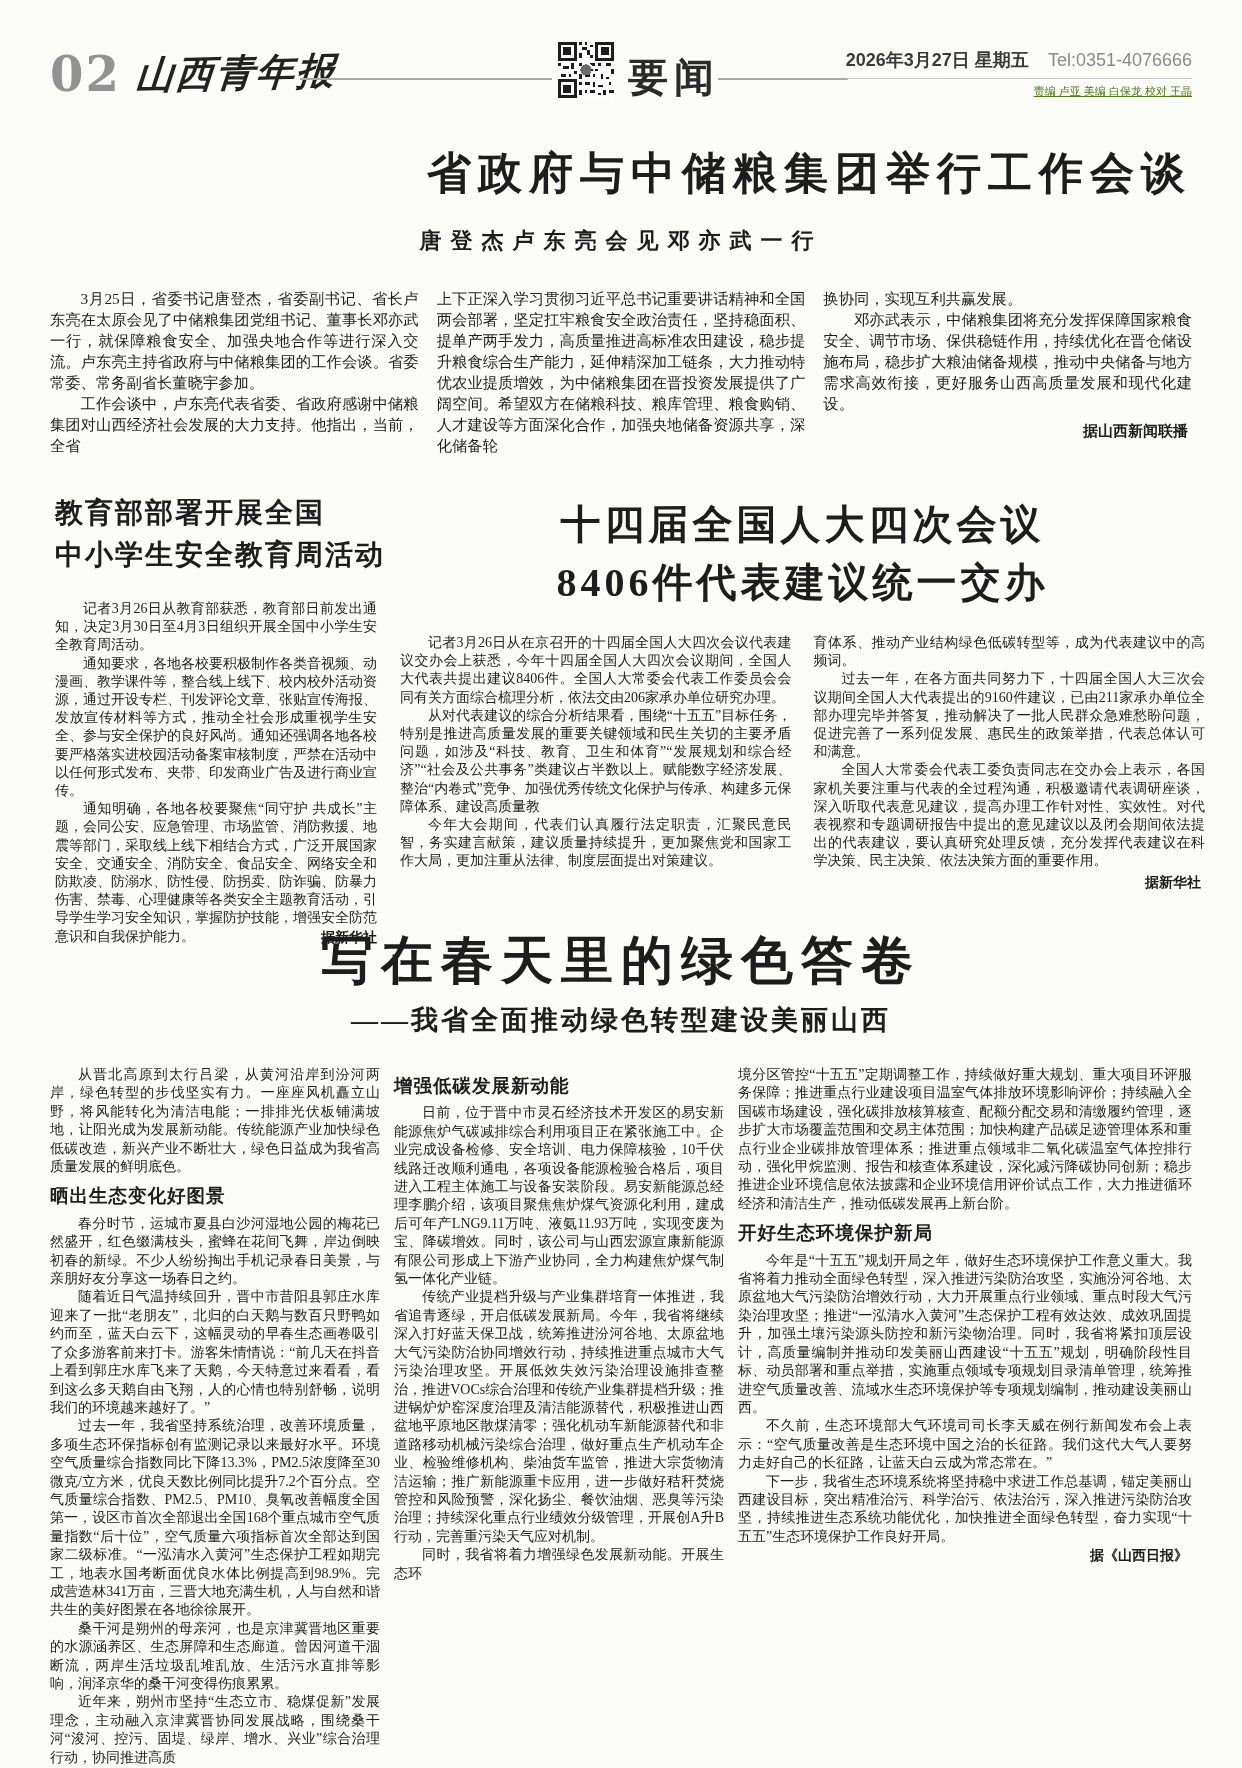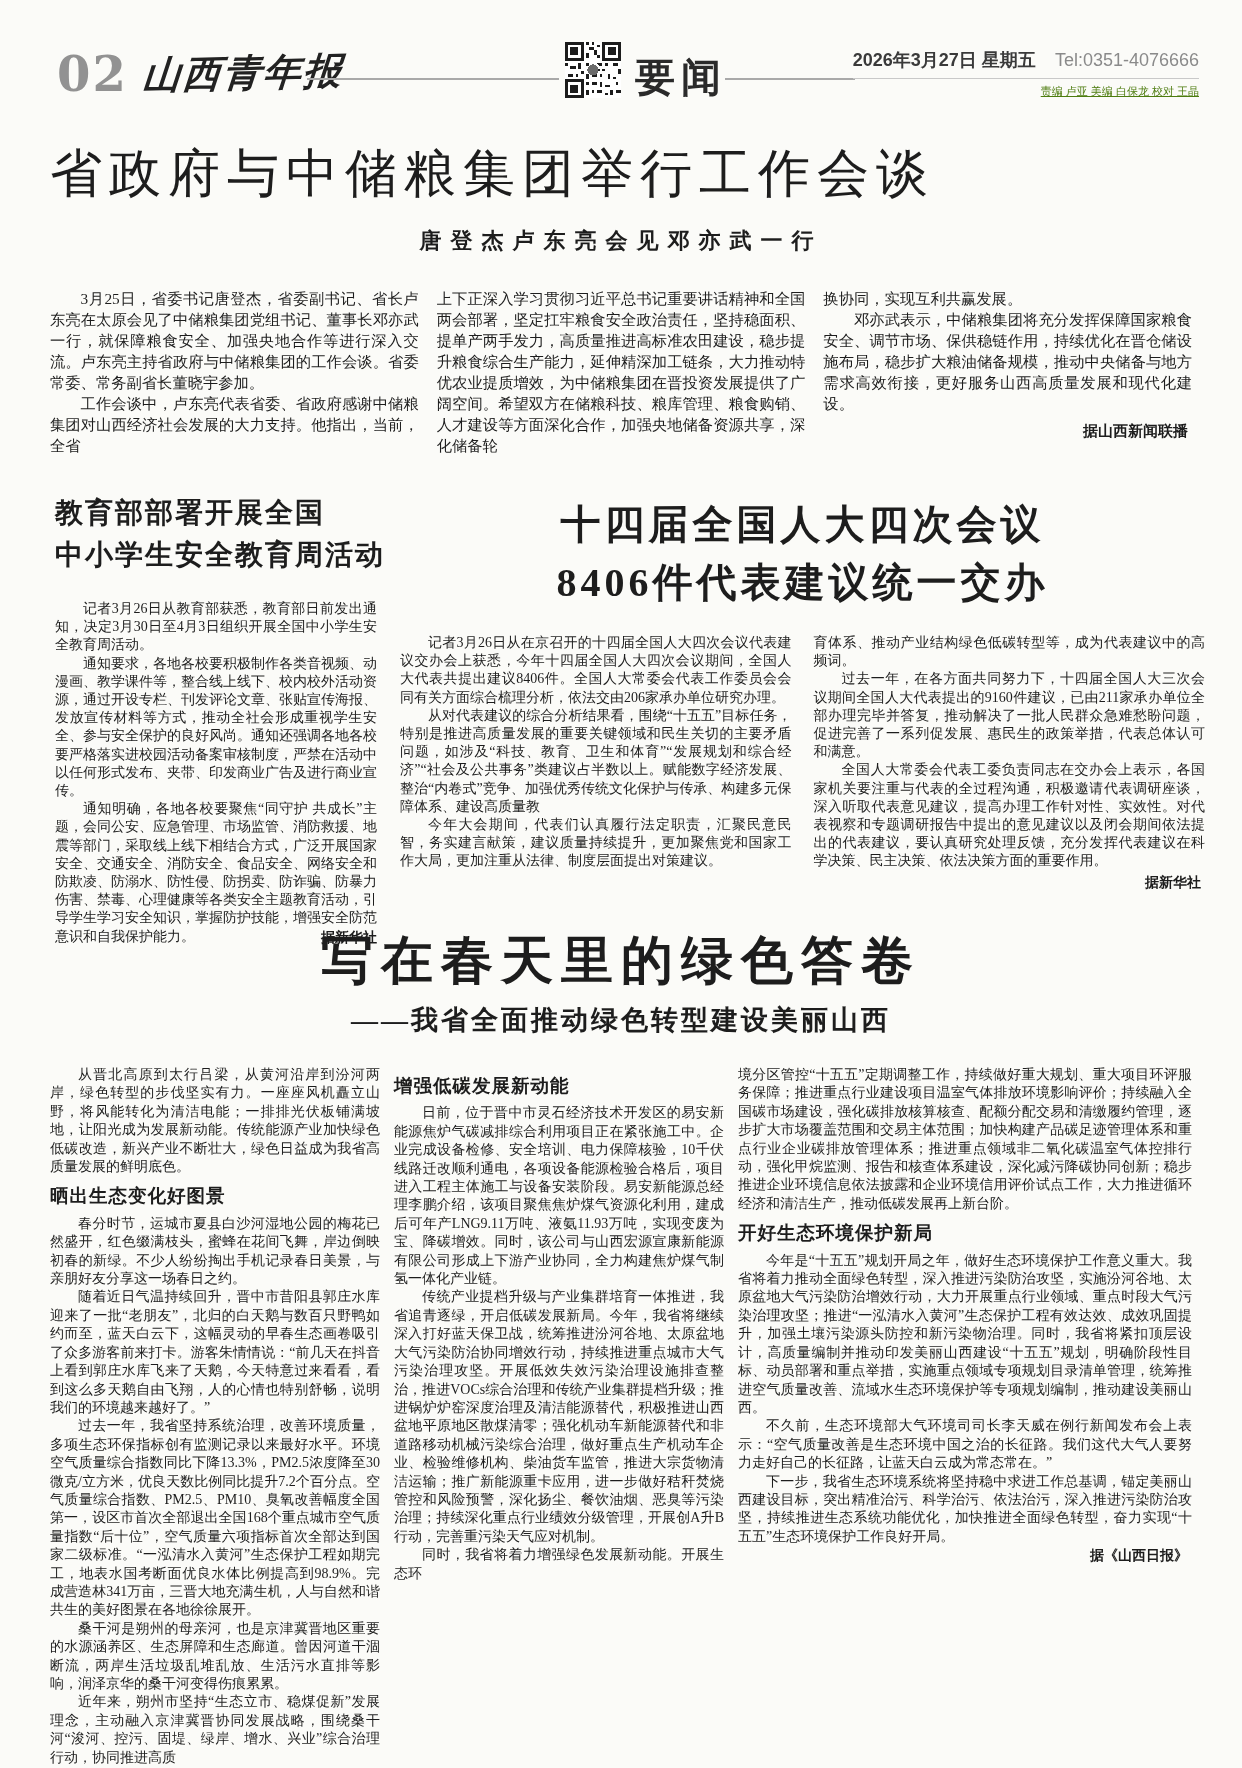--- a/index.html
+++ b/index.html
@@ -2,21 +2,21 @@
 <html><head>
 <meta charset="utf-8">
 <style>
   html,body { margin:0; padding:0; background:#d9d9d9; }
   .page {
     position:relative; width:1242px; height:1768px; margin:0 auto;
     background:#fbfbf8; color:#1d1d1d; overflow:hidden;
     font-family:"Liberation Serif","DejaVu Serif",serif;
   }
   
-  .header { position:absolute; top:34px; left:57px; width:1142px; height:78px; }
+  .header { position:absolute; top:34px; left:50px; width:1142px; height:78px; }
   .pagenum {
     position:absolute; left:0; top:12px; font-size:48px; font-weight:bold;
     color:#929292; font-family:"DejaVu Serif",serif; letter-spacing:2px;
   }
   .masthead {
     position:absolute; left:86px; top:14px; font-size:38px; font-weight:bold;
     font-style:italic; letter-spacing:2px; color:#222;
     transform:skewX(-6deg) rotate(-1.5deg); white-space:nowrap;
   }
   .rule { position:absolute; top:44px; height:2px; background:#a9a9a9; }
@@ -37,28 +37,28 @@
   p.para { margin:0; text-indent:2em; text-align:justify; }
   p.cont { text-indent:0; }
   .source {
     text-align:right; font-weight:bold; font-family:"Liberation Sans",sans-serif;
     padding-right:4px;
   }
 
   
   .lead { position:absolute; top:138px; left:50px; width:1142px; }
   .lead-headline {
-    text-align:left; font-size:52px; font-weight:normal; line-height:72px;
+    text-align:right; font-size:44px; font-weight:bold; line-height:72px;
     letter-spacing:7px; white-space:nowrap;
   }
   .lead-subhead {
     text-align:center; font-size:22px; font-weight:bold; margin-top:16px;
     letter-spacing:9px; white-space:nowrap;
   }
-  .lead-body { display:flex; gap:18px; margin-top:32px; }
+  .lead-body { display:flex; gap:18px; margin-top:32px;justify-content:flex-end; }
   .lead-body .col { flex:1; font-size:15.3px; line-height:21px; }
   .lead .source { font-size:15px; margin-top:6px; }
 
   
   .edu { position:absolute; top:492px; left:55px; width:322px; }
   .edu-title { font-size:28px; font-weight:bold; line-height:42px; letter-spacing:2px; white-space:nowrap; }
   .edu-body { margin-top:24px; font-size:14px; line-height:18.2px; }
   .edu .inline-source {
     text-align:right; font-weight:bold; font-family:"Liberation Sans",sans-serif;
     font-size:14px; margin-top:-18.2px;

